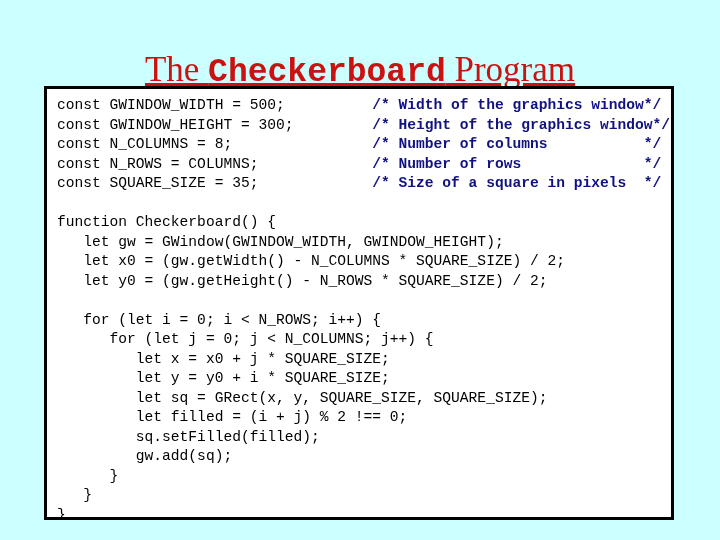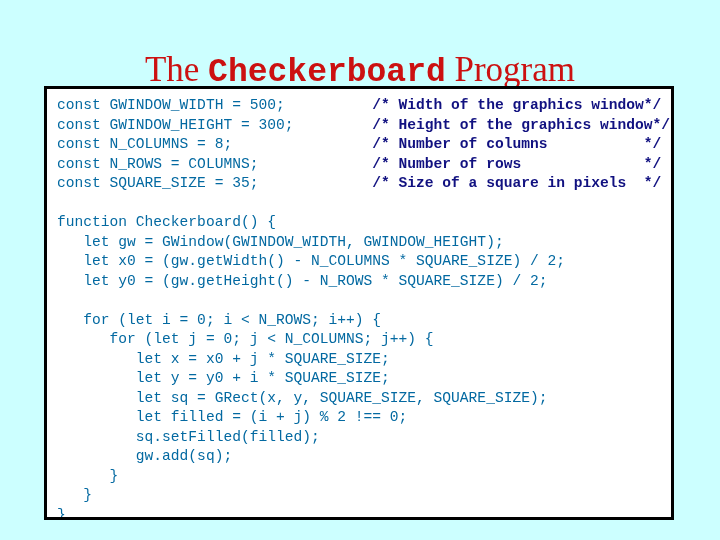--- a/index.html
+++ b/index.html
@@ -21,20 +21,21 @@
     left: 0;
     top: 26px;
     width: 720px;
     text-align: center;
     color: #cc1111;
     font-family: "Liberation Serif", serif;
     font-size: 35px;
     line-height: 42px;
     white-space: nowrap;
     letter-spacing: 0px;
+    text-decoration: underline;
   }
   #slide-title .title-serif {
     font-family: "Liberation Serif", serif;
     font-weight: normal;
   }
   #slide-title .title-mono {
     font-family: "Liberation Mono", "DejaVu Sans Mono", monospace;
     font-weight: bold;
     font-size: 33px;
   }
@@ -69,21 +70,21 @@
     display: block;
     min-height: 19.5px;
     white-space: pre;
   }
   #code-block .cmt {
     color: #111180;
     font-weight: bold;
     margin-top: 6px;
   }
   #code-block .src {
-    color: #0369a1;
+    color: #000000;
   }
 </style>
 </head>
 <body>
 
 <h1 id="slide-title"><span class="title-serif">The </span><span class="title-mono">Checkerboard</span><span class="title-serif"> Program</span></h1>
 
 <div id="code-frame">
   <pre id="code-block"><span class="ln"><span class="src">const GWINDOW_WIDTH = 500;          </span><span class="cmt">/* Width of the graphics window*/</span></span><span class="ln"><span class="src">const GWINDOW_HEIGHT = 300;         </span><span class="cmt">/* Height of the graphics window*/</span></span><span class="ln"><span class="src">const N_COLUMNS = 8;                </span><span class="cmt">/* Number of columns           */</span></span><span class="ln"><span class="src">const N_ROWS = COLUMNS;             </span><span class="cmt">/* Number of rows              */</span></span><span class="ln"><span class="src">const SQUARE_SIZE = 35;             </span><span class="cmt">/* Size of a square in pixels  */</span></span><span class="ln"><span class="src">&nbsp;</span></span><span class="ln"><span class="src">function Checkerboard() {</span></span><span class="ln"><span class="src">   let gw = GWindow(GWINDOW_WIDTH, GWINDOW_HEIGHT);</span></span><span class="ln"><span class="src">   let x0 = (gw.getWidth() - N_COLUMNS * SQUARE_SIZE) / 2;</span></span><span class="ln"><span class="src">   let y0 = (gw.getHeight() - N_ROWS * SQUARE_SIZE) / 2;</span></span><span class="ln"><span class="src">&nbsp;</span></span><span class="ln"><span class="src">   for (let i = 0; i &lt; N_ROWS; i++) {</span></span><span class="ln"><span class="src">      for (let j = 0; j &lt; N_COLUMNS; j++) {</span></span><span class="ln"><span class="src">         let x = x0 + j * SQUARE_SIZE;</span></span><span class="ln"><span class="src">         let y = y0 + i * SQUARE_SIZE;</span></span><span class="ln"><span class="src">         let sq = GRect(x, y, SQUARE_SIZE, SQUARE_SIZE);</span></span><span class="ln"><span class="src">         let filled = (i + j) % 2 !== 0;</span></span><span class="ln"><span class="src">         sq.setFilled(filled);</span></span><span class="ln"><span class="src">         gw.add(sq);</span></span><span class="ln"><span class="src">      }</span></span><span class="ln"><span class="src">   }</span></span><span class="ln"><span class="src">}</span></span></pre>
 </div>

